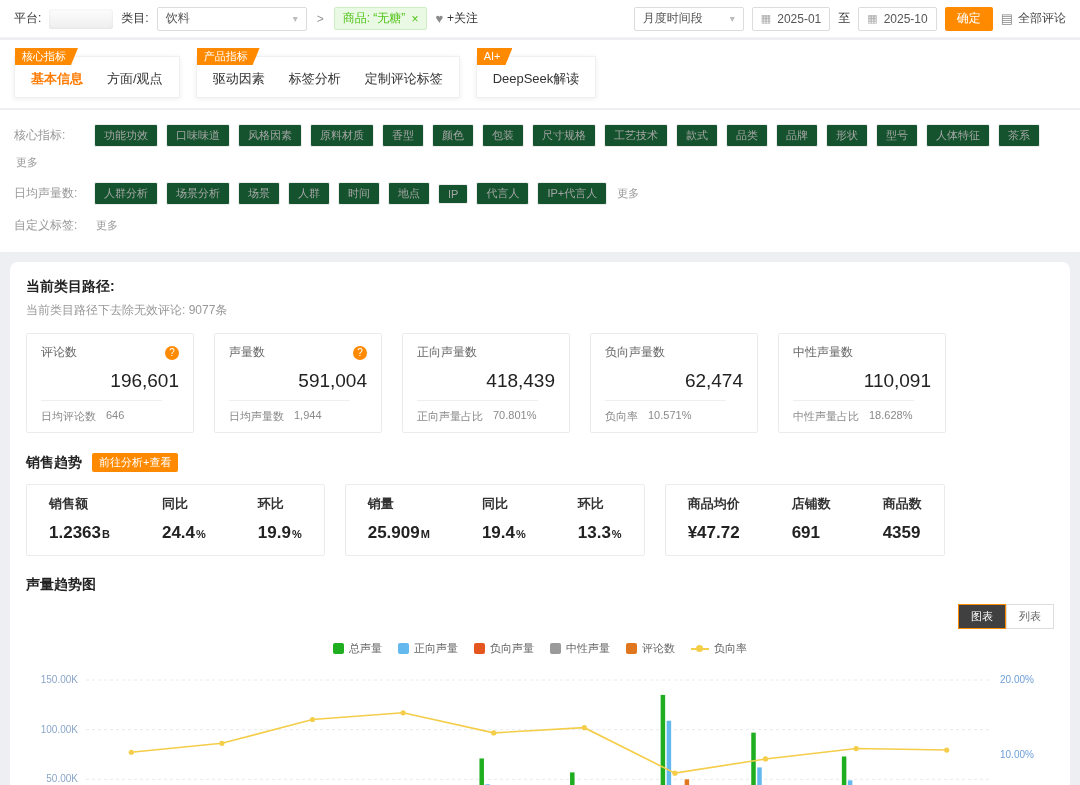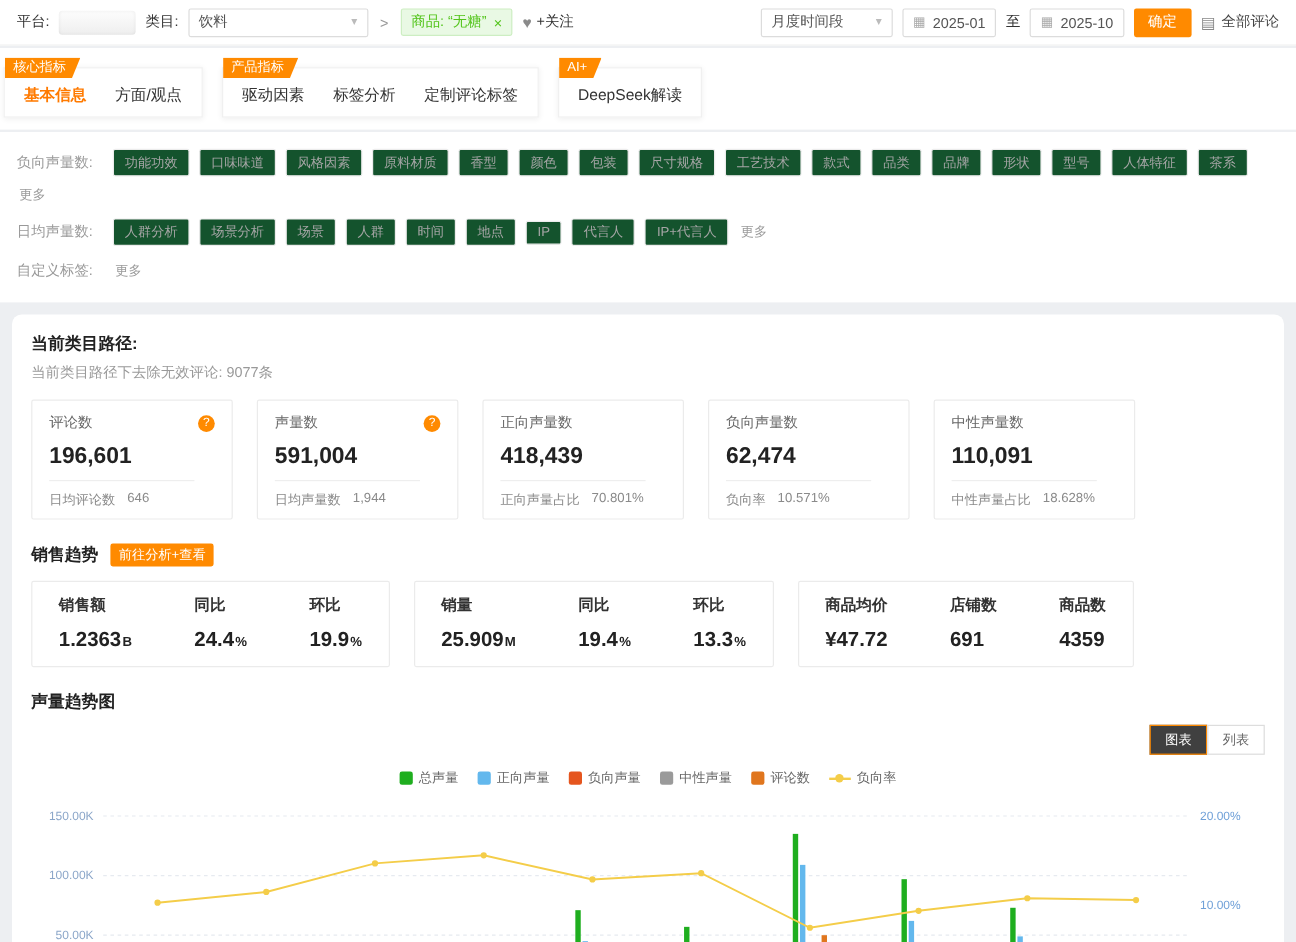--- a/index.html
+++ b/index.html
@@ -28,21 +28,21 @@
   .follow { display:flex; align-items:center; gap:4px; color:#333; cursor:pointer; }
   .heart { color:#8a8a8a; font-size:13px; }
   .date-box { display:flex; align-items:center; gap:6px; border:1px solid #dcdcdc;
     border-radius:2px; height:24px; padding:0 8px; color:#555; background:#fff; cursor:pointer; }
   .cal { color:#aaa; font-size:11px; }
   .btn-primary { background:#ff8a00; color:#fff; border:none; border-radius:2px;
     height:24px; padding:0 12px; font-size:12px; cursor:pointer; }
   .all-comments { display:flex; align-items:center; gap:5px; color:#444; cursor:pointer; }
   .list-ico { color:#888; font-size:13px; }
   
-  .navbar { background:#fff; margin-top:2px; padding:16px 3px 10px; display:flex;
+  .navbar { background:#fff; margin-top:2px; padding:16px 14px 10px; display:flex;
     gap:16px; align-items:center; }
   .nav-group { position:relative; background:#fff; border:1px solid #f0f0f0;
     box-shadow:0 1px 5px rgba(0,0,0,.07); padding:13px 16px 9px; display:flex; gap:24px; }
   .nav-badge { position:absolute; top:-9px; left:0; background:#ff8a00; color:#fff;
     font-size:11px; line-height:17px; padding:0 12px 0 7px;
     clip-path:polygon(0 0,100% 0,calc(100% - 7px) 100%,0 100%); }
   .nav-tab { font-size:13px; color:#333; cursor:pointer; white-space:nowrap; }
   .nav-tab.active { color:#ff7a00; font-weight:bold; }
   
   .filter-panel { background:#fff; margin-top:2px; padding:14px 14px 6px; }
@@ -56,21 +56,21 @@
     padding:16px 16px 10px; height:575px; }
   .section-title { font-size:14px; font-weight:bold; color:#222; }
   .path-subtitle { color:#999; font-size:12px; margin-top:6px; }
   
   .metrics-row { display:flex; gap:20px; margin-top:14px; }
   .metric-card { width:168px; border:1px solid #ebebeb; border-radius:2px; padding:10px 14px 8px; }
   .metric-title-row { display:flex; justify-content:space-between; align-items:center;
     color:#666; font-size:12px; }
   .help-icon { width:14px; height:14px; border-radius:50%; background:#ff8a00; color:#fff;
     font-size:10px; display:flex; align-items:center; justify-content:center; cursor:pointer; }
-  .metric-value { font-size:19px; font-weight:bold; color:#222; margin:9px 0 8px; }
+  .metric-value { font-size:19px; font-weight:normal; color:#222; margin:9px 0 8px;text-align:right; }
   .metric-divider { border-top:1px solid #eee; width:88%; margin-bottom:8px; }
   .metric-sub { color:#8a8a8a; font-size:11px; display:flex; gap:10px; }
   
   .sales-header { display:flex; align-items:center; gap:10px; margin-top:20px; }
   .mini-btn { background:#ff8a00; color:#fff; font-size:11px; padding:2px 7px;
     border-radius:2px; border:none; cursor:pointer; }
   .sales-note { color:#999; font-size:12px; }
   .sales-cards { display:flex; gap:20px; margin-top:12px; }
   .sales-card { border:1px solid #ebebeb; border-radius:2px; padding:10px 22px 12px;
     display:flex; gap:52px; }
@@ -149,21 +149,21 @@
       <span class="nav-tab">定制评论标签</span>
     </div>
     <div class="nav-group">
       <span class="nav-badge">AI+</span>
       <span class="nav-tab">DeepSeek解读</span>
     </div>
   </nav>
 
 <section class="filter-panel" id="filter-rows">
     <div class="filter-row">
-      <span class="filter-label">负向声量数:</span>
+      <span class="filter-label">核心指标:</span>
       <span class="chip">功能功效</span>
       <span class="chip">口味味道</span>
       <span class="chip">风格因素</span>
       <span class="chip">原料材质</span>
       <span class="chip">香型</span>
       <span class="chip">颜色</span>
       <span class="chip">包装</span>
       <span class="chip">尺寸规格</span>
       <span class="chip">工艺技术</span>
       <span class="chip">款式</span>

